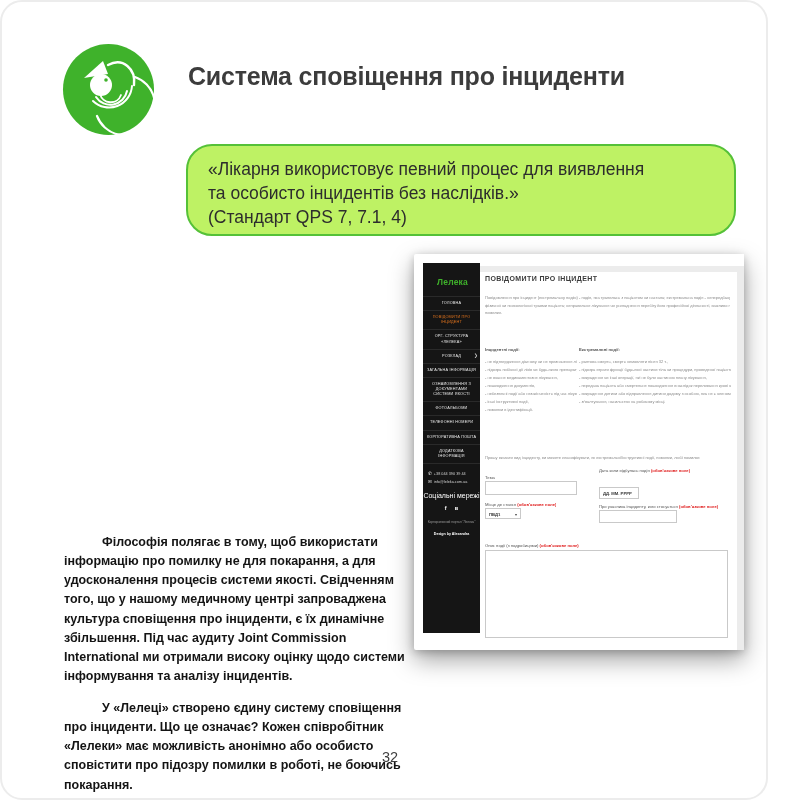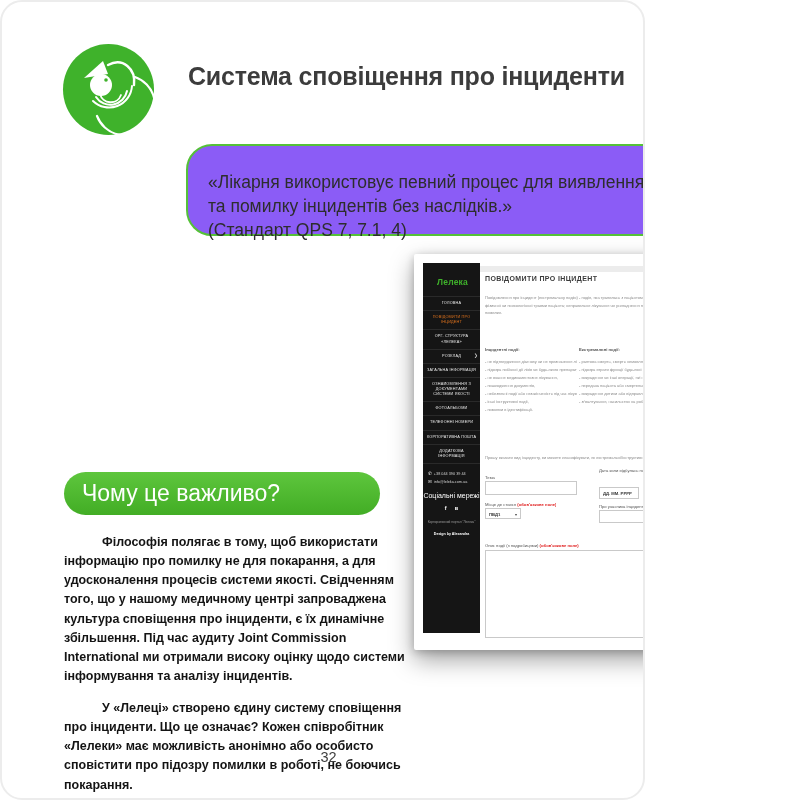--- a/index.html
+++ b/index.html
@@ -1,31 +1,31 @@
 <!DOCTYPE html>
 <html><head>
 <meta charset="utf-8">
 <style>
   * { margin:0; padding:0; box-sizing:border-box; }
   html,body { background:#fff; }
   body { width:800px; height:800px; font-family:"Liberation Sans", sans-serif; position:relative; }
 
-  .page { position:absolute; left:0; top:0; width:645px; height:800px;
+  .page { position:absolute; left:0; top:0; width:768px; height:800px;
           background:#fff; border:2px solid #ececec; border-radius:22px; overflow:hidden; }
 
   
   .logo-circle { position:absolute; left:61px; top:42px; width:91px; height:91px;
                  border-radius:50%; background:#3fb22b; }
   .page-title { position:absolute; left:186px; top:60px; font-size:25px; font-weight:bold;
                 color:#3c3c3c; letter-spacing:-0.2px; }
 
   
   .quote { position:absolute; left:184px; top:142px; width:550px; height:92px;
-           border:2px solid #55c138; border-radius:26px; padding:25px 20px;
-           font-size:17.5px; line-height:1.36; color:#2d2d2d; background:#8b5cf6; }
+           border:2px solid #55c138; border-radius:26px; padding:12px 20px;
+           font-size:17.5px; line-height:1.36; color:#2d2d2d; background:#bef264; }
 
   
   .pill { position:absolute; left:62px; top:470px; width:316px; height:43px;
           border-radius:22px; background:linear-gradient(180deg,#5ec63d,#42ad25);
           color:#fff; font-size:23px; line-height:43px; padding-left:18px; }
 
   
   .body-text { position:absolute; left:62px; top:531px; width:341px;
                font-size:12.5px; line-height:1.53; color:#141414; font-weight:bold; }
   .body-text p { text-indent:38px; margin-bottom:13px; }
@@ -99,21 +99,21 @@
       <path d="M69 42 A23 23 0 0 1 30 57" stroke="#fff" stroke-width="2" fill="none" stroke-linecap="round"></path>
       <path d="M64 47 A17 17 0 0 1 33 53" stroke="#fff" stroke-width="2" fill="none" stroke-linecap="round"></path>
       <path d="M58 51 A11 11 0 0 1 37 50" stroke="#fff" stroke-width="1.8" fill="none" stroke-linecap="round"></path>
     </svg>
   </div>
 
   <h1 class="page-title">Система сповіщення про інциденти</h1>
 
   <div class="quote">
     <div>«Лікарня використовує певний процес для виявлення</div>
-    <div>та помилку інцидентів без наслідків.»</div>
+    <div>та особисто інцидентів без наслідків.»</div>
     <div>(Стандарт QPS 7, 7.1, 4)</div>
   </div>
 
   <div class="shot">
 
     <div class="sb">
       <div class="sb-logo">
         <svg width="11" height="11" viewBox="0 0 12 12">
           <path d="M10 3.5 A4.2 4.2 0 1 0 6.5 10" stroke="#3fb22b" stroke-width="1.5" fill="none" stroke-linecap="round"></path>
           <circle cx="5.2" cy="5.2" r="1.6" fill="#3fb22b"></circle>
@@ -250,23 +250,20 @@
       </div>
       <div class="box inp-part"></div>
 
       <div class="f-label lbl-desc">
         <span>Опис події (з подробицями) </span><span class="req">(обов'язкове поле)</span>
       </div>
       <div class="box inp-desc"></div>
     </div>
   </div>
 
-  <div class="pill">
-    <span>Чому це важливо?</span>
-  </div>
 
   <div class="body-text">
     <p>Філософія полягає в тому, щоб використати інформацію про помилку не для покарання, а для удосконалення процесів системи якості. Свідченням того, що у нашому медичному центрі запроваджена культура сповіщення про інциденти, є їх динамічне збільшення. Під час аудиту Joint Commission International ми отримали високу оцінку щодо системи інформування та аналізу інцидентів.</p>
     <p>У «Лелеці» створено єдину систему сповіщення про інциденти. Що це означає? Кожен співробітник «Лелеки» має можливість анонімно або особисто сповістити про підозру помилки в роботі, не боючись покарання.</p>
   </div>
 
   <div class="page-num">32</div>
 </div>
 
 </body></html>

